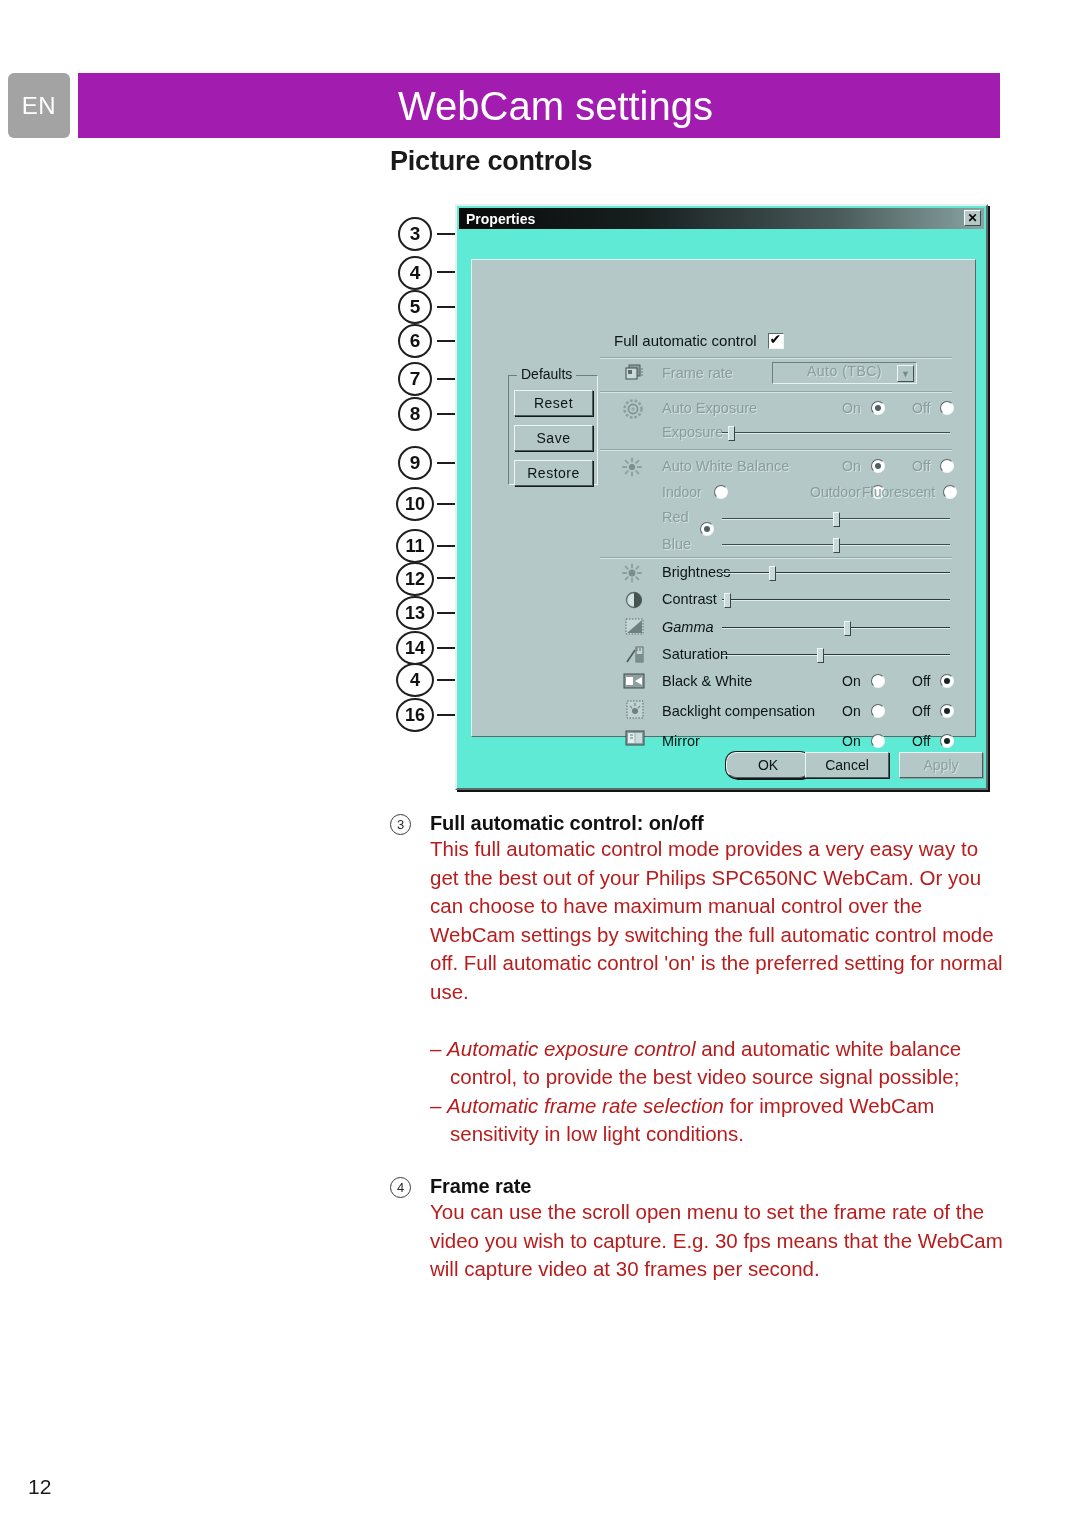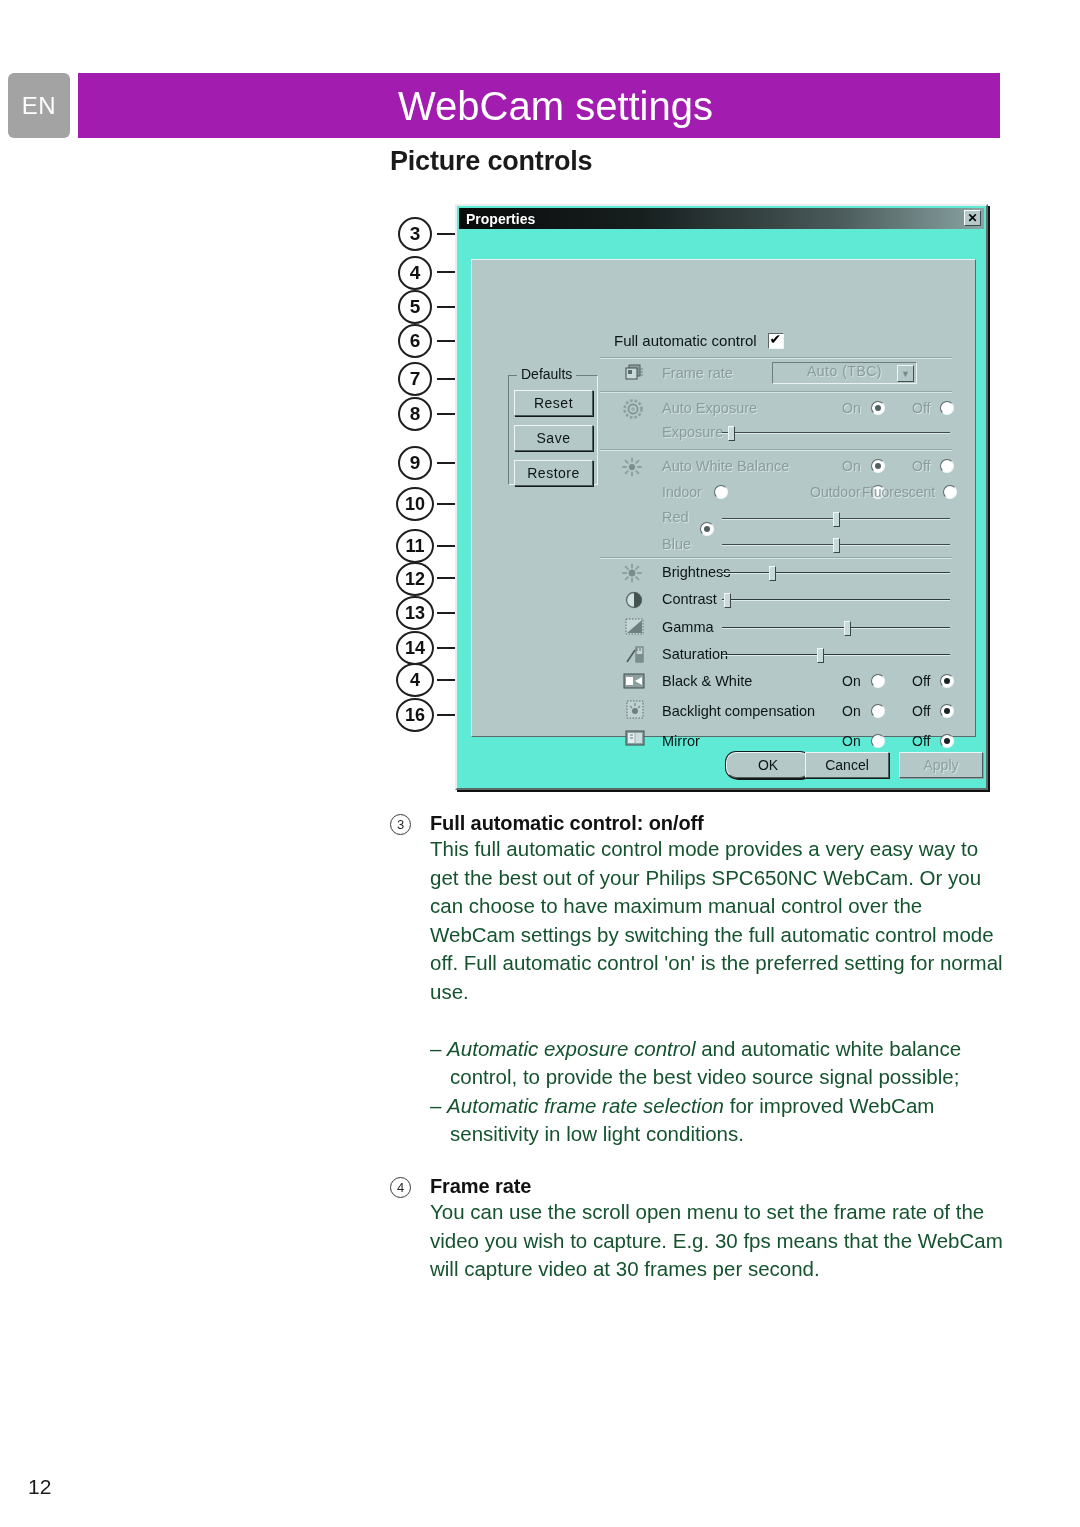--- a/index.html
+++ b/index.html
@@ -188,21 +188,21 @@
   .bbtn.default { box-shadow:0 0 0 1px #141a1a, 2px 2px 0 #141a1a; }
   .bbtn.plain { box-shadow:1px 1px 0 #141a1a; }
   .bbtn.disabled { color:#8fa1a1; text-shadow:1px 1px 0 #d3e2e2; box-shadow:1px 1px 0 #8fa1a1; }
 
   
   .dicon { position:absolute; width:20px; height:18px; }
 
   
   #body-text { position:absolute; left:390px; top:812px; width:620px;
                color:#1a1a1a; }
-  .para { font-size:20.5px; line-height:28.6px; color:#14532d;
+  .para { font-size:20.5px; line-height:28.6px; color:#b91c1c;
           font-family:"Liberation Sans", sans-serif; }
   .item-head {
     position:relative; font-size:20px; font-weight:bold; color:#111;
     margin-left:40px; letter-spacing:-.1px;
   }
   .num-circle {
     position:absolute; left:-40px; top:2px; width:21px; height:21px;
     border:1.5px solid #3a3a3a; border-radius:50%;
     display:flex; align-items:center; justify-content:center;
     font-size:13px; font-weight:normal; color:#2a2a2a;
@@ -428,21 +428,21 @@
         <div class="track"></div>
         <div class="thumb" style="left: calc(22% - 3px);"></div>
       </div>
 
       <div class="ctl-label enabled" style="left:190px; top:331px;">Contrast</div>
       <div class="slider" id="sld-contrast" style="left:250px; top:335px; width:228px;">
         <div class="track"></div>
         <div class="thumb" style="left: calc(2% - 3px);"></div>
       </div>
 
-      <div class="ctl-label enabled" style="left:190px; top:359px;">Gamma</div>
+      <div class="ctl-label enabled" style="left:190px; top:359px;font-style:italic;">Gamma</div>
       <div class="slider" id="sld-gamma" style="left:250px; top:363px; width:228px;">
         <div class="track"></div>
         <div class="thumb" style="left: calc(55% - 3px);"></div>
       </div>
 
       <div class="ctl-label enabled" style="left:190px; top:386px;">Saturation</div>
       <div class="slider" id="sld-saturation" style="left:250px; top:390px; width:228px;">
         <div class="track"></div>
         <div class="thumb" style="left: calc(43% - 3px);"></div>
       </div>

